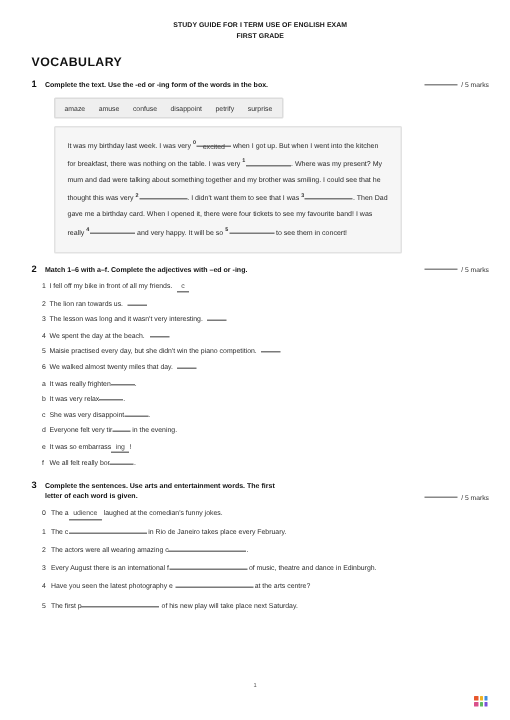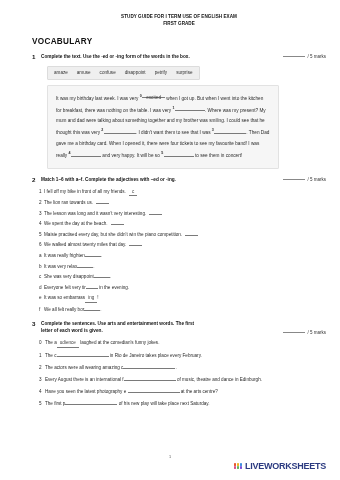--- a/index.html
+++ b/index.html
@@ -12,21 +12,21 @@
     height: 480px;
     overflow: hidden;
     font-family: "Liberation Sans", sans-serif;
     color: #1a1a1a;
     position: relative;
   }
   .page {
     width: 340px;
     height: 480px;
     box-sizing: border-box;
-    padding: 10px 14px 0 32px;
+    padding: 10px 14px 0 21px;
     position: relative;
   }
   .doc-title {
     text-align: center;
     font-size: 4.6px;
     font-weight: bold;
     line-height: 1.5;
     letter-spacing: 0.05px;
     margin-top: 4px;
     color: #111;
@@ -380,17 +380,16 @@
     <div class="pagenum">1</div>
     <div class="lw-logo">
       <span class="lw-mark">
         <i style="background:#e8562c"></i>
           <i style="background:#f0b323"></i>
           <i style="background:#3f8ede"></i>
         <i style="background:#d94f8a"></i>
           <i style="background:#5fb85f"></i>
           <i style="background:#7a4fd9"></i>
       </span>
-      <span class="lw-text">LIVEWORKSHEETS</span>
     </div>
   </div>
 
 </div>
 
 </body></html>

